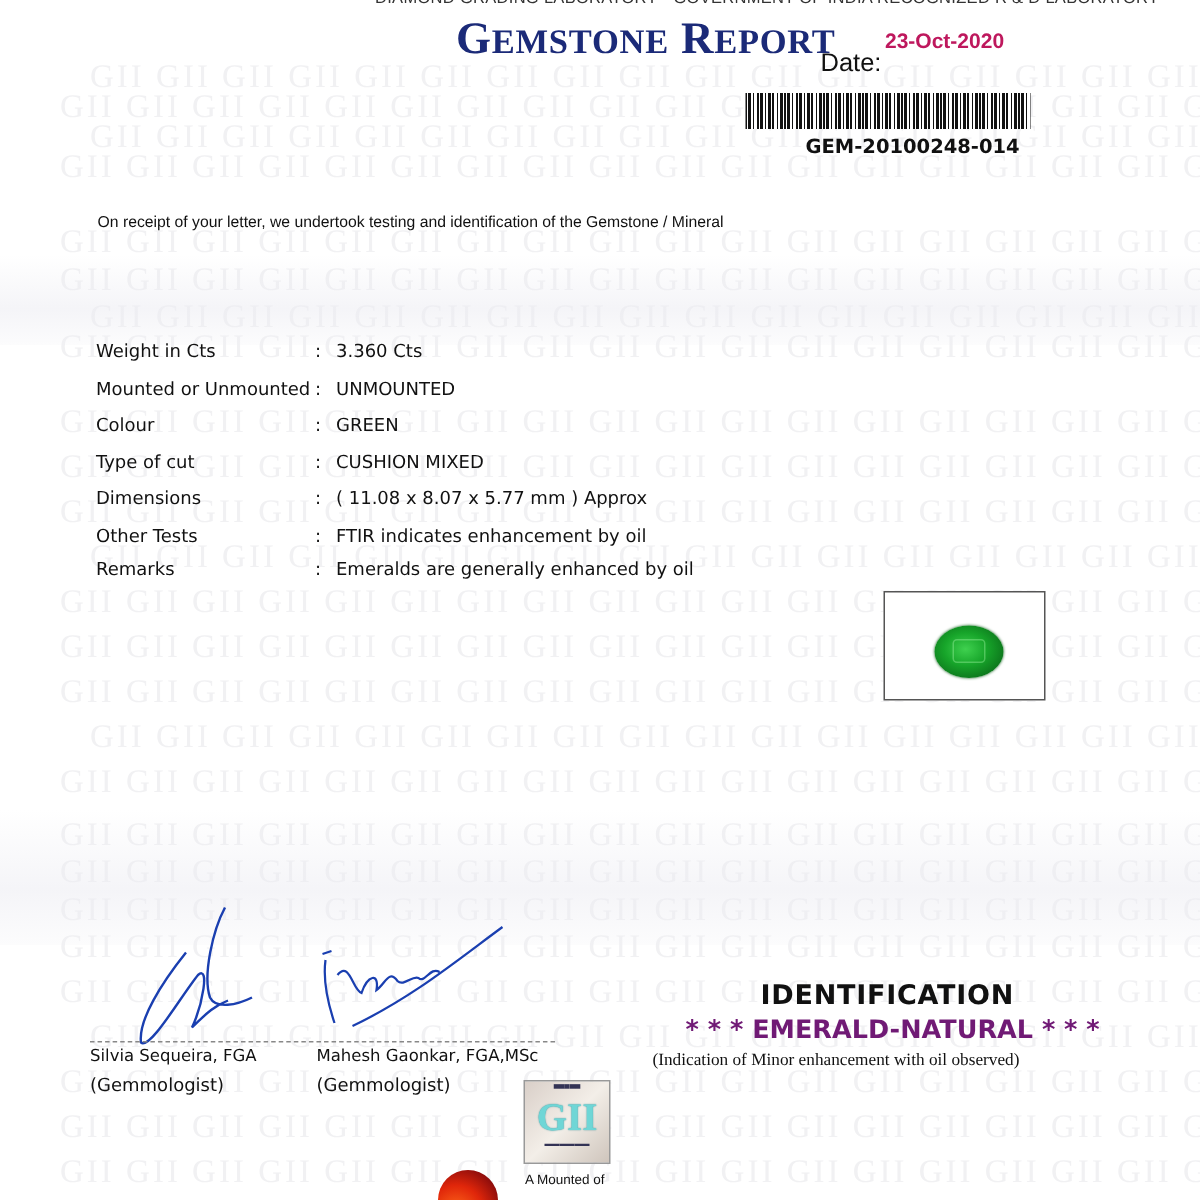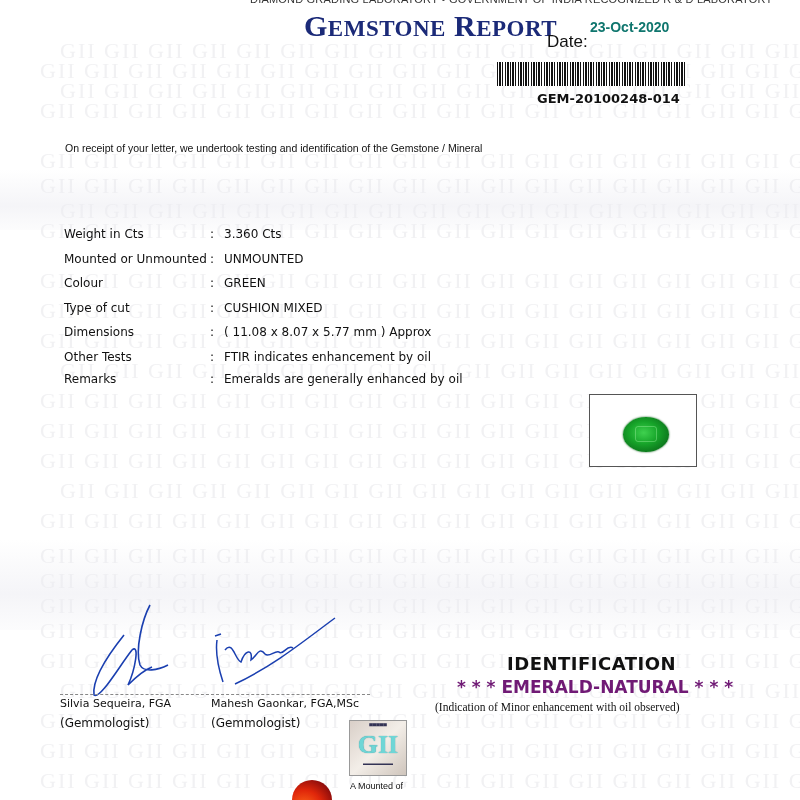--- a/index.html
+++ b/index.html
@@ -21,21 +21,21 @@
   .layer { position:absolute; z-index:2; }
   .topline {
     left:250px; top:-7px; font-size:11px; color:#333; letter-spacing:0.2px; white-space:nowrap;
   }
   .title {
     left:304px; top:9px; font-family:"Liberation Serif", serif; font-weight:bold;
     color:#1b2a78; font-size:30px; letter-spacing:0.5px; white-space:nowrap;
   }
   .title .sc { font-size:23px; }
   .date-label { left:547px; top:32px; font-size:17px; color:#111; }
-  .date-value { left:590px; top:19px; font-size:14px; font-weight:bold; color:#0f766e; }
+  .date-value { left:590px; top:19px; font-size:14px; font-weight:bold; color:#be185d; }
   .barcode {
     left:497px; top:62px; width:190px; height:24px;
     background:repeating-linear-gradient(90deg,#111 0 1px,#fff 1px 2px,#111 2px 4px,#fff 4px 5px,#111 5px 6px,#fff 6px 8px,#111 8px 9px,#fff 9px 10px,#111 10px 12px,#fff 12px 13px);
   }
   .report-id { left:537px; top:91px; font-size:13px; font-weight:bold; color:#111; font-family:"DejaVu Sans", sans-serif; }
   .intro {
     left:65px; top:142px; width:480px; font-size:10.5px; line-height:13px; color:#111;
   }
   .details { left:64px; top:227px; }
   .row { position:relative; height:24.5px; font-size:12px; font-family:"DejaVu Sans", sans-serif; }

